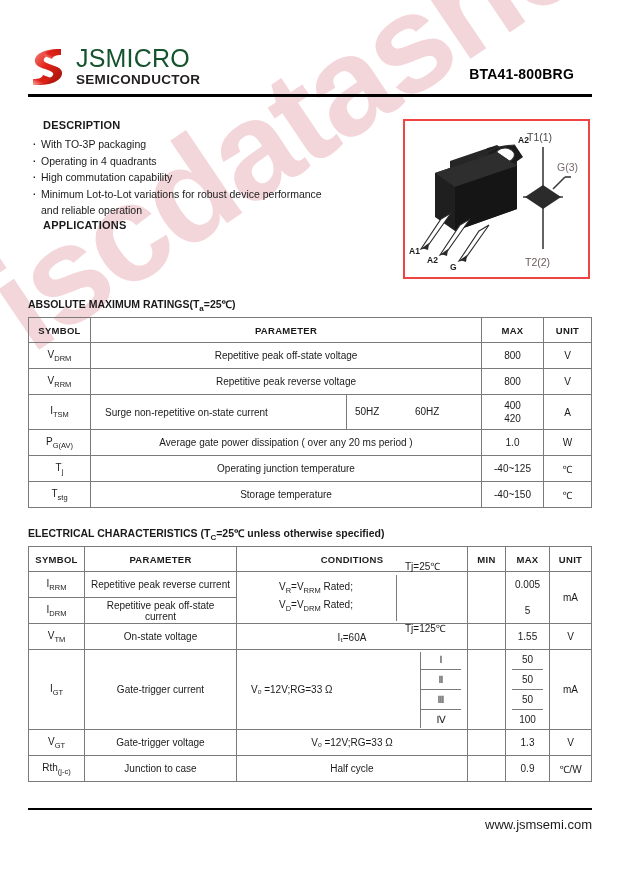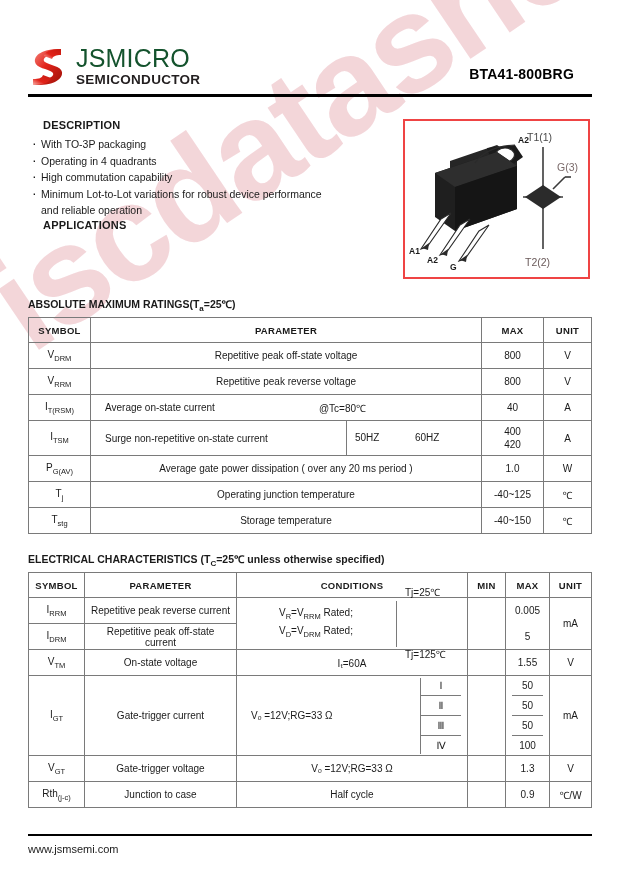--- a/index.html
+++ b/index.html
@@ -181,21 +181,21 @@
     width: 120px; border-left: 1px solid #7a7a7a;
     display:flex; align-items:center; justify-content:flex-start; padding-left: 8px;
     line-height: 14px; flex-direction: row; justify-content: center;
   }
 
   
   .footer-rule {
     height: 2px; background: #000; margin-top: 26px;
   }
   .footer-url {
-    text-align: left; font-size: 11px; margin-top: 7px; color: #1a1a1a;
+    text-align: right; font-size: 13px; margin-top: 7px; color: #1a1a1a;
   }
 </style>
 </head>
 <body>
 
 <div id="page">
 
   <div class="watermark">iscdatasheet.com</div>
 
   <div class="content">
@@ -323,31 +323,20 @@
           <td class="sym"><span>V</span><span class="sb">DRM</span></td>
           <td class="l">Repetitive peak off-state voltage</td>
           <td>800</td>
           <td>V</td>
         </tr>
         <tr>
           <td class="sym"><span>V</span><span class="sb">RRM</span></td>
           <td class="l">Repetitive peak reverse voltage</td>
           <td>800</td>
           <td>V</td>
-        </tr>
-        <tr>
-          <td class="sym"><span>I</span><span class="sb">T(RSM)</span></td>
-          <td class="nopad">
-            <div style="display:flex;align-items:center;height:25px;">
-              <span style="padding-left:8px;">Average on-state current</span>
-              <span style="margin-left:104px;">@Tc=80℃</span>
-            </div>
-          </td>
-          <td>40</td>
-          <td>A</td>
         </tr>
         <tr style="height:34px">
           <td class="sym"><span>I</span><span class="sb">TSM</span></td>
           <td class="nopad">
             <div class="param-split" style="height:34px;">
               <div class="pa">Surge non-repetitive on-state current</div>
               <div class="pb">
                 <span style="width:100%;text-align:left;">50HZ</span>
                 <span style="width:100%;text-align:left;">60HZ</span>
               </div>

